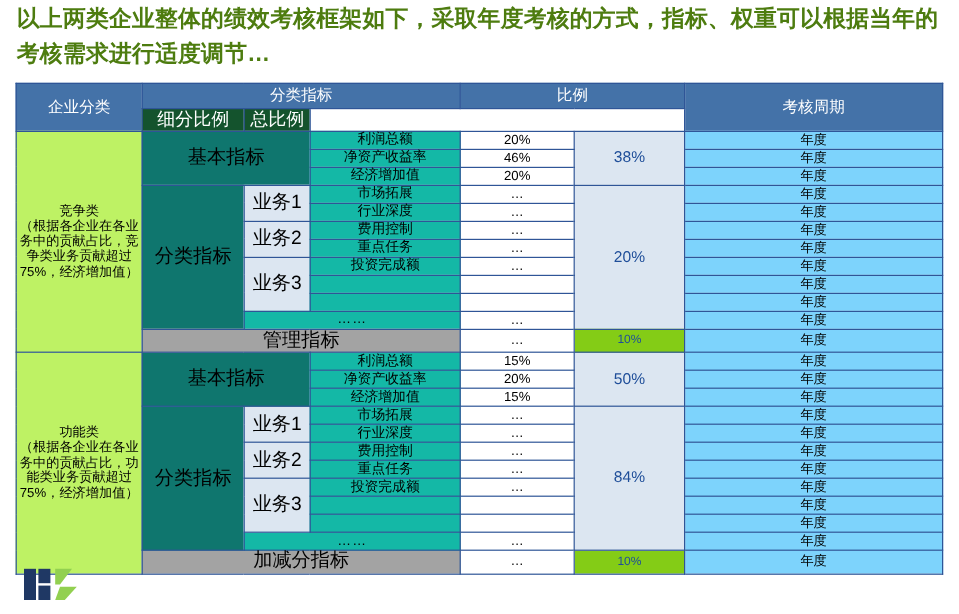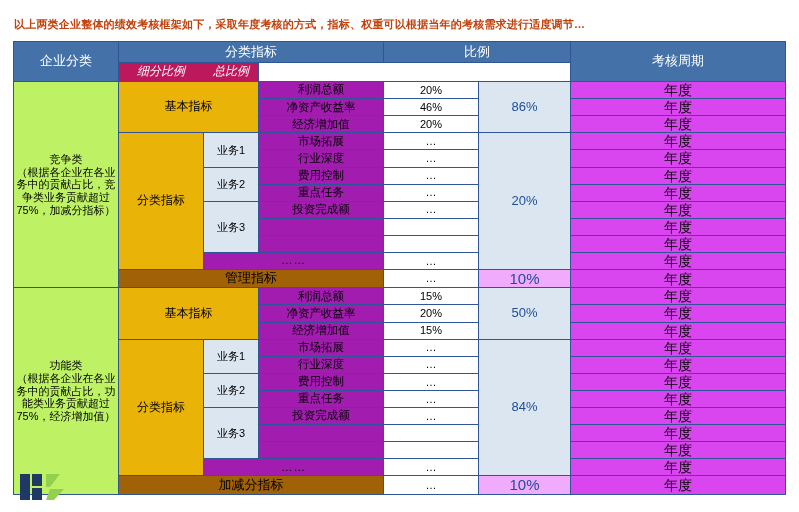--- a/index.html
+++ b/index.html
@@ -15,26 +15,26 @@
     position: relative;
     overflow: hidden;
   }
   .page {
     width: 799px;
     height: 512px;
     position: relative;
     box-sizing: border-box;
   }
   .intro {
-    padding: 16px 14px 4px 14px;
-    font-size: 11px;
+    padding: 2px 14px 4px 14px;
+    font-size: 19px;
     font-weight: bold;
     line-height: 1.55;
     letter-spacing: 0.2px;
-    color: #c2410c;
+    color: #4d7c0f;
   }
   table.main {
     border-collapse: collapse;
     table-layout: fixed;
     width: 772px;
     margin: 4px auto 0 auto;
     font-size: 11px;
   }
   table.main td, table.main th {
     border: 1px solid #2f5597;
@@ -45,70 +45,69 @@
     font-weight: normal;
   }
   .hdr {
     background: #4472a8;
     color: #ffffff;
     font-weight: bold;
     font-size: 13px;
     height: 20px;
   }
   .hdr-sub {
-    background: #be185d;
+    background: #14532d;
     color: #ffffff;
     font-weight: bold;
-    font-size: 12px;
+    font-size: 15px;
     height: 18px;
-    font-style: italic;
   }
   .cat-cell {
     background: #bef264;
     font-size: 11px;
     line-height: 1.5;
     padding: 2px 3px;
   }
   .grp-cell {
-    background: #eab308;
-    font-size: 12px;
+    background: #0f766e;
+    font-size: 16px;
     font-weight: normal;
   }
   .biz-cell {
     background: #dce6f1;
-    font-size: 11px;
+    font-size: 16px;
   }
   .item-cell {
-    background: #a21caf;
+    background: #14b8a6;
     font-size: 11.5px;
     height: 14px;
   }
   .ratio-cell {
     background: #ffffff;
     font-size: 11px;
   }
   .total-cell {
     background: #dce6f1;
     color: #1f4e99;
     font-weight: bold;
     font-size: 13px;
   }
   .period-cell {
-    background: #d946ef;
-    font-size: 14px;
+    background: #7dd3fc;
+    font-size: 11px;
   }
   .mgmt-cell {
-    background: #a16207;
-    font-size: 13px;
+    background: #a3a3a3;
+    font-size: 16px;
   }
   .total-small {
-    background: #f0abfc;
+    background: #84cc16;
     color: #1f4e99;
     font-weight: bold;
-    font-size: 15px;
+    font-size: 10px;
   }
   .logo {
     position: absolute;
     left: 20px;
     bottom: 8px;
     width: 48px;
     height: 34px;
   }
   .dots {
     letter-spacing: 1px;
@@ -141,26 +140,26 @@
       <tr>
         <th class="hdr-sub">细分比例</th>
         <th class="hdr-sub">总比例</th>
       </tr>
     </thead>
     <tbody>
 
       <tr>
         <td class="cat-cell" rowspan="12">
           <div>竞争类</div>
-          <div>（根据各企业在各业务中的贡献占比，竞争类业务贡献超过75%，加减分指标）</div>
+          <div>（根据各企业在各业务中的贡献占比，竞争类业务贡献超过75%，经济增加值）</div>
         </td>
         <td class="grp-cell" colspan="2" rowspan="3">基本指标</td>
         <td class="item-cell">利润总额</td>
         <td class="ratio-cell">20%</td>
-        <td class="total-cell" rowspan="3">86%</td>
+        <td class="total-cell" rowspan="3">38%</td>
         <td class="period-cell">年度</td>
       </tr>
       <tr>
         <td class="item-cell">净资产收益率</td>
         <td class="ratio-cell">46%</td>
         <td class="period-cell">年度</td>
       </tr>
       <tr>
         <td class="item-cell">经济增加值</td>
         <td class="ratio-cell">20%</td>

